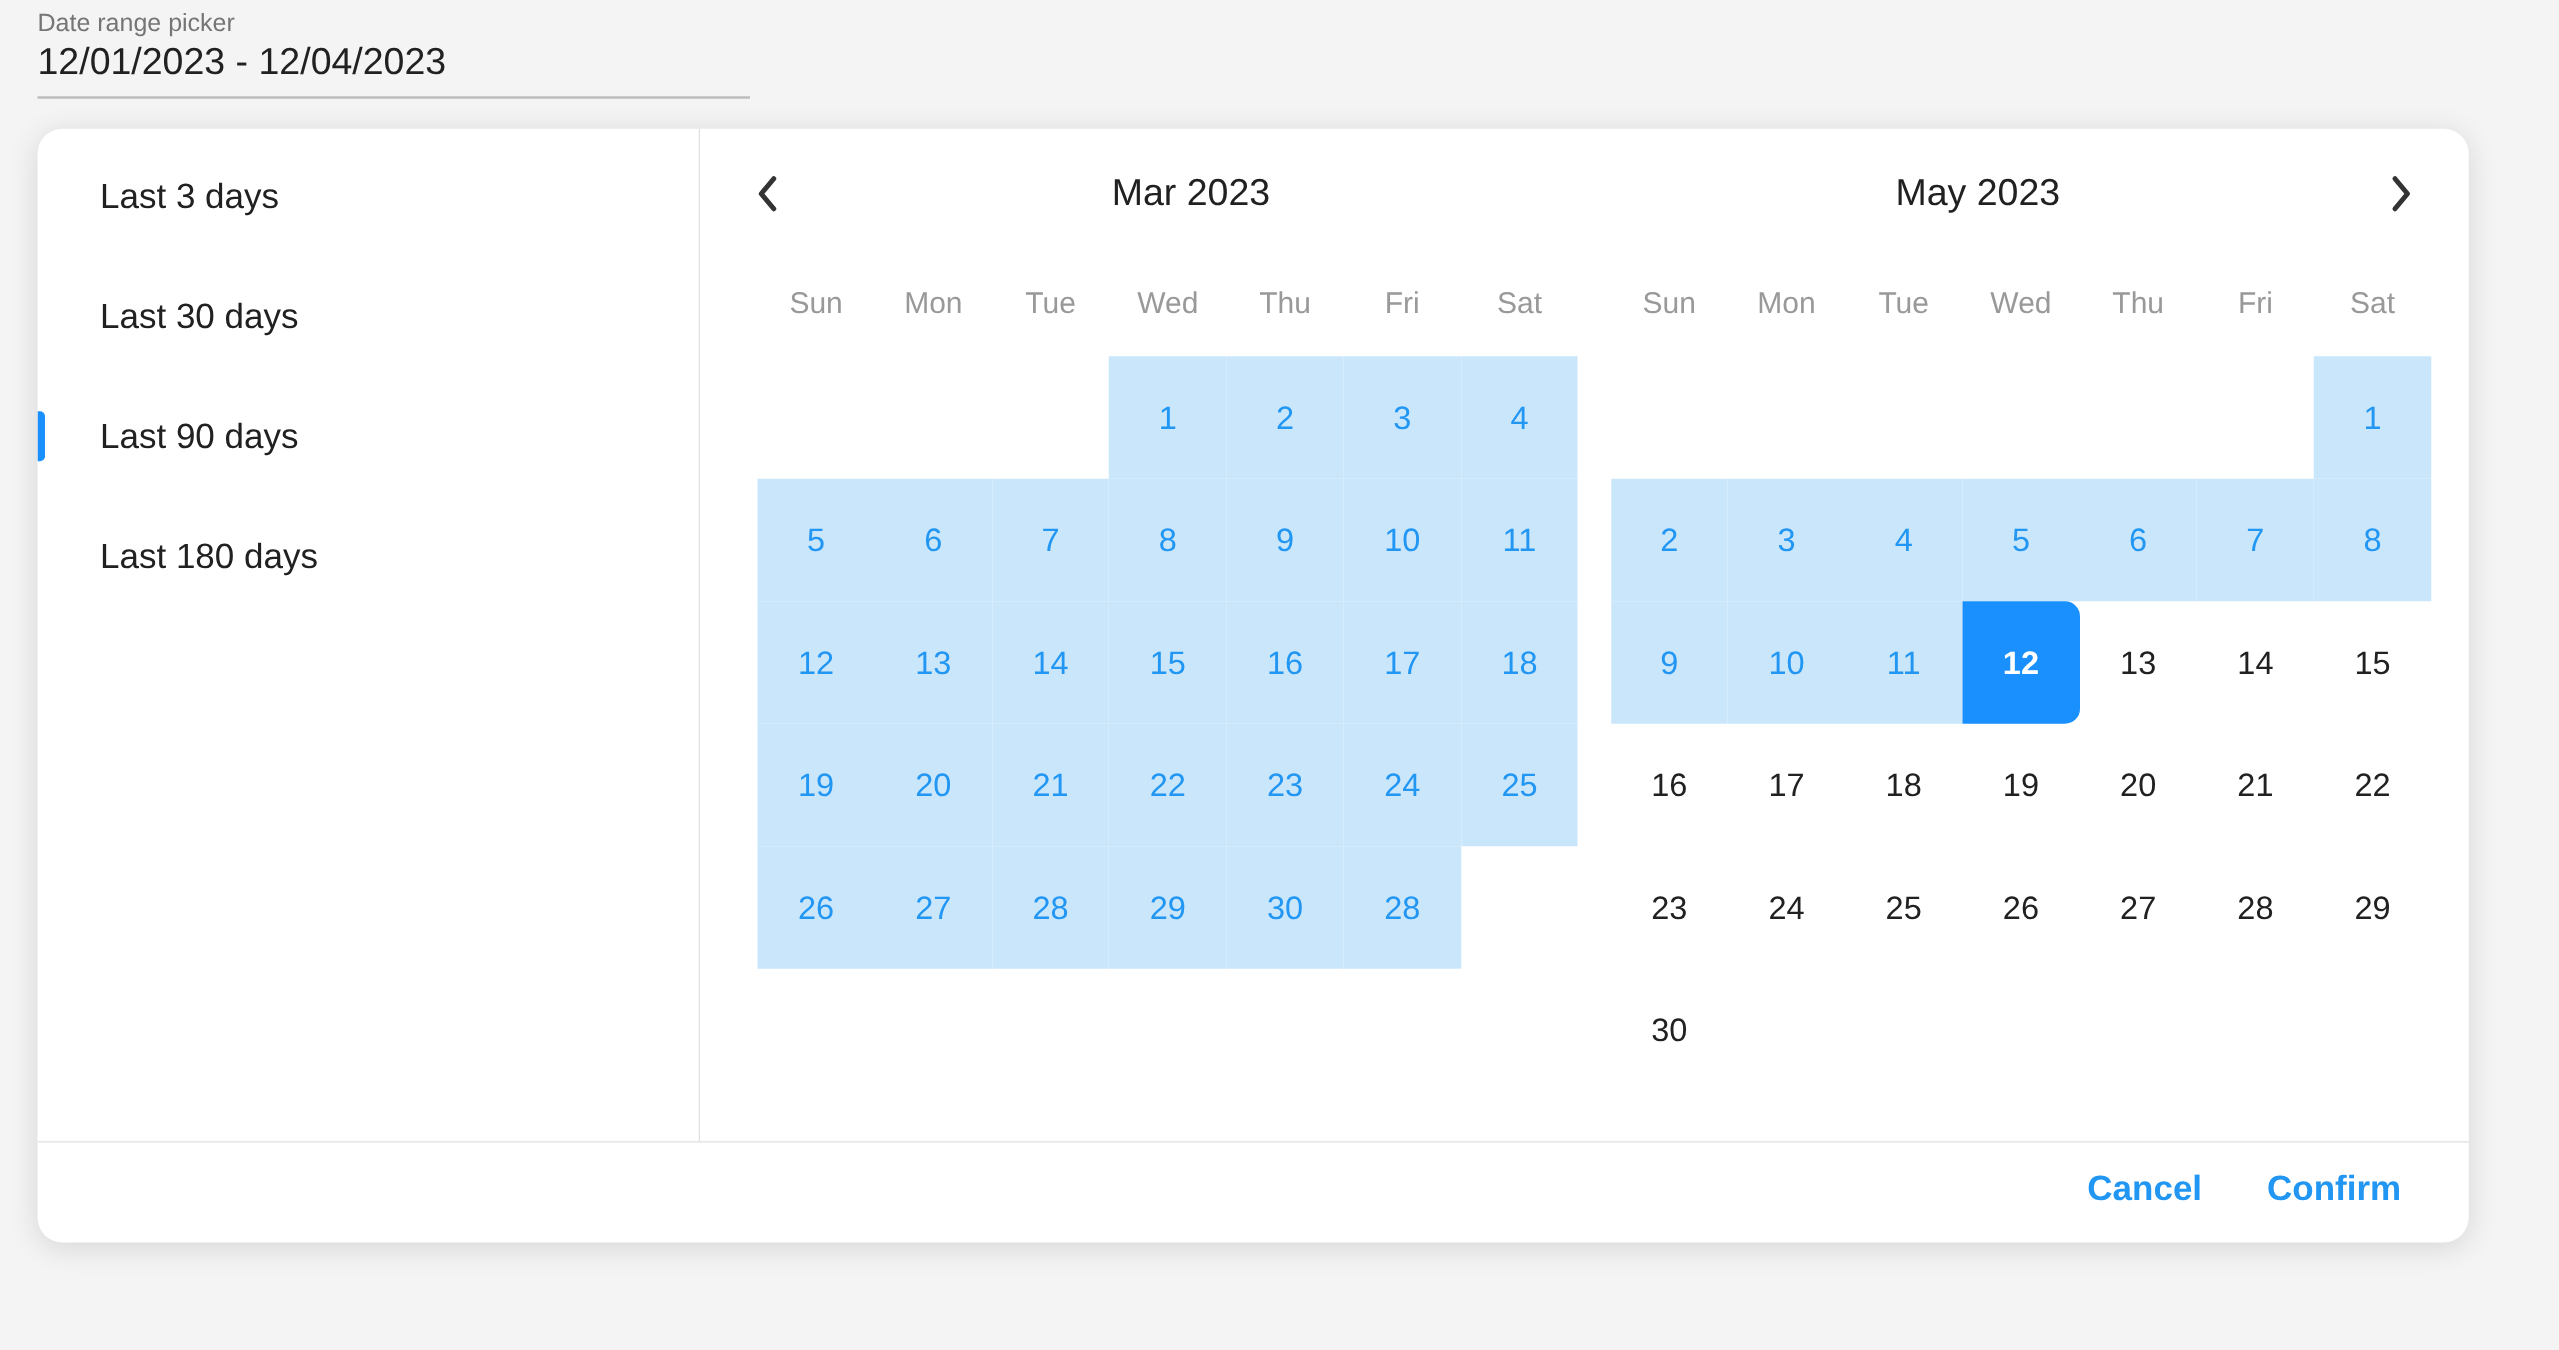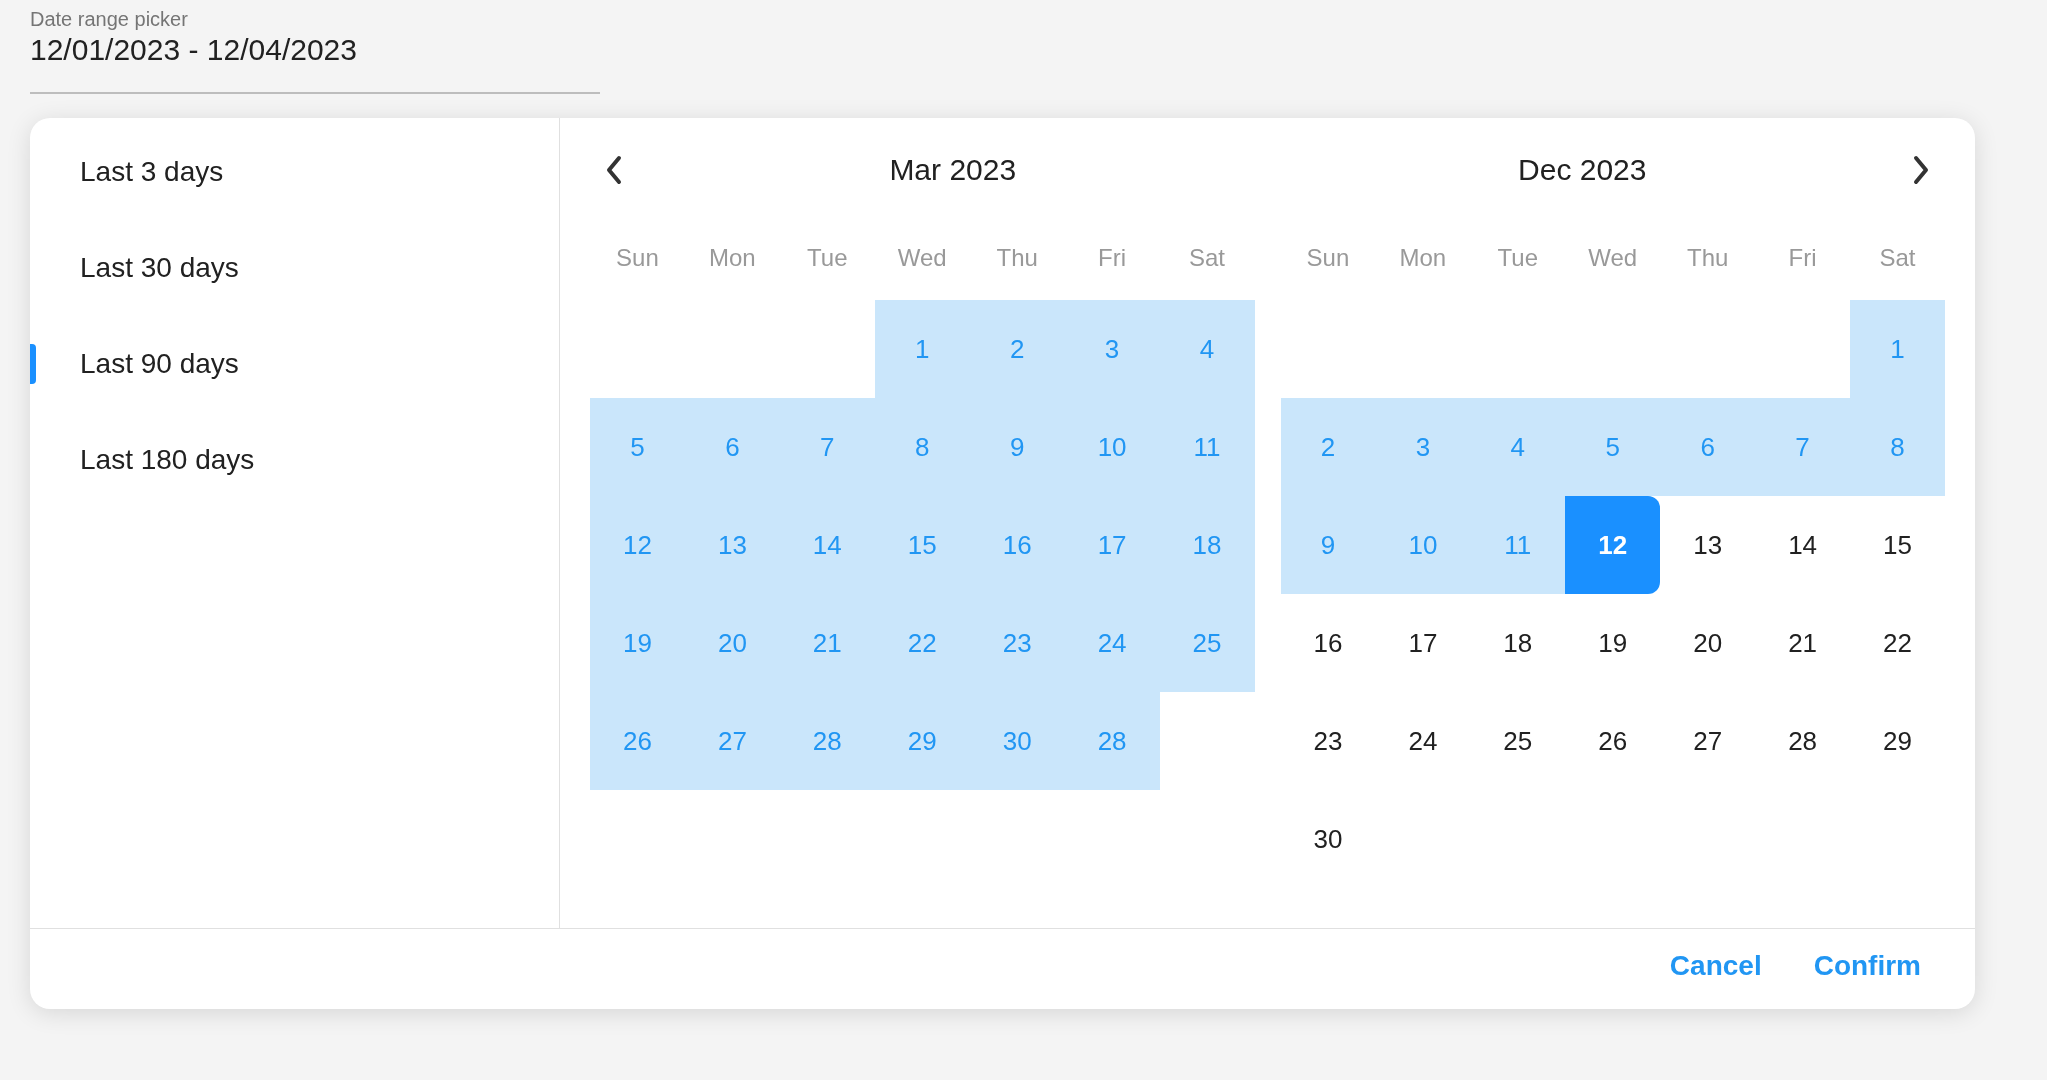--- a/index.html
+++ b/index.html
@@ -26,21 +26,21 @@
     padding: 8px 30px 30px 30px;
   }
   .header-label {
     font-size: 20px;
     color: var(--text-gray);
     margin-bottom: 2px;
   }
   .header-value {
     font-size: 30px;
     color: var(--text-dark);
-    padding-bottom: 25px;
+    padding-bottom: 10px;
     border-bottom: 2px solid #bdbdbd;
     width: 570px;
     margin-bottom: 24px;
   }
   .picker {
     background: #fff;
     border-radius: 20px;
     box-shadow: 0 4px 24px rgba(0,0,0,0.12);
     width: 1945px;
     overflow: hidden;
@@ -94,20 +94,21 @@
   .nav-btn svg { stroke: #333; }
   .month-title {
     flex: 1;
     text-align: center;
     font-size: 30px;
     color: var(--text-dark);
   }
   .cal-grid-row {
     display: flex;
     gap: 26px;
+    margin-left: 16px;
   }
   .month {
     flex: 1;
   }
   .weekdays {
     display: grid;
     grid-template-columns: repeat(7, 1fr);
     margin-bottom: 28px;
   }
   .weekday {
@@ -179,21 +180,21 @@
 
       <div class="calendars">
 
         <div class="cal-header">
           <div class="nav-btn">
             <svg width="20" height="32" viewBox="0 0 20 32" fill="none">
                 <path d="M15 4 L5 16 L15 28" stroke-width="4" stroke-linecap="round" stroke-linejoin="round"></path>
               </svg>
           </div>
           <div class="month-title">Mar 2023</div>
-          <div class="month-title">Dec 2023</div>
+          <div class="month-title">May 2023</div>
           <div class="nav-btn">
             <svg width="20" height="32" viewBox="0 0 20 32" fill="none">
                 <path d="M5 4 L15 16 L5 28" stroke-width="4" stroke-linecap="round" stroke-linejoin="round"></path>
               </svg>
           </div>
         </div>
 
         <div class="cal-grid-row">
           <div class="month" id="month-0">
             <div class="weekdays" id="weekdays-0">

